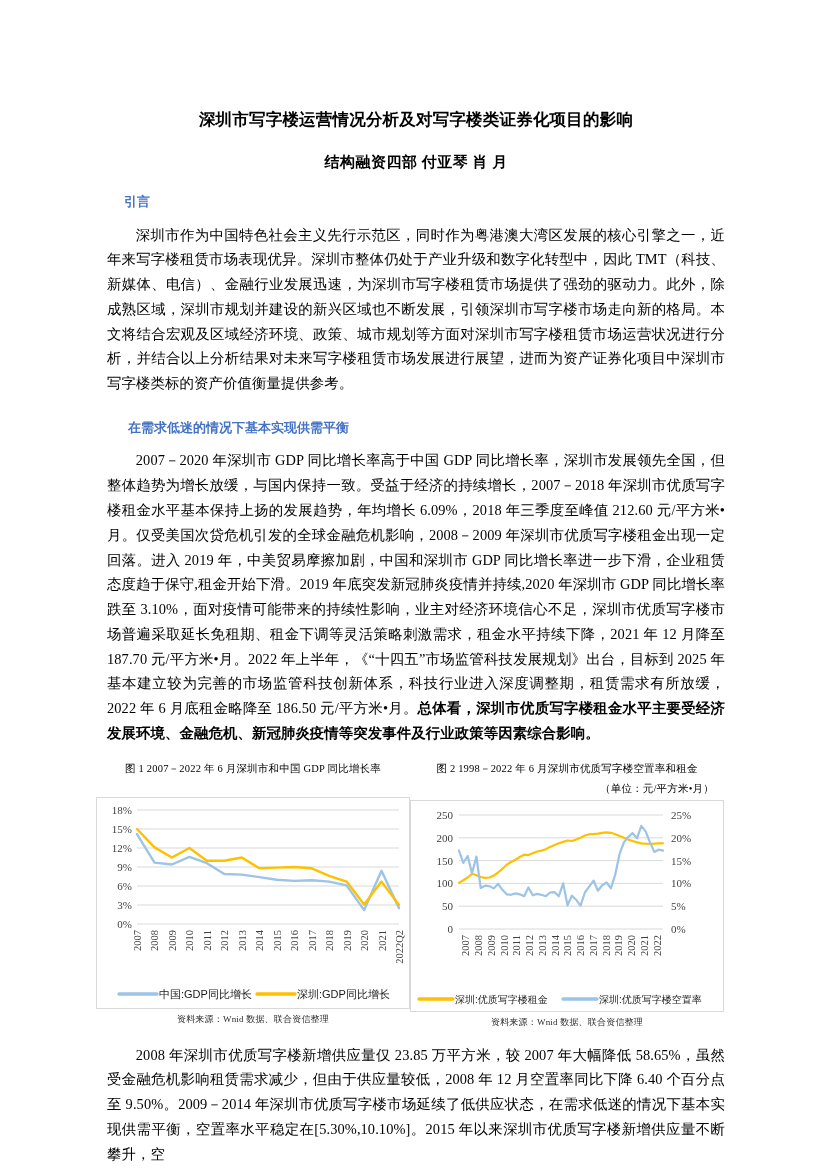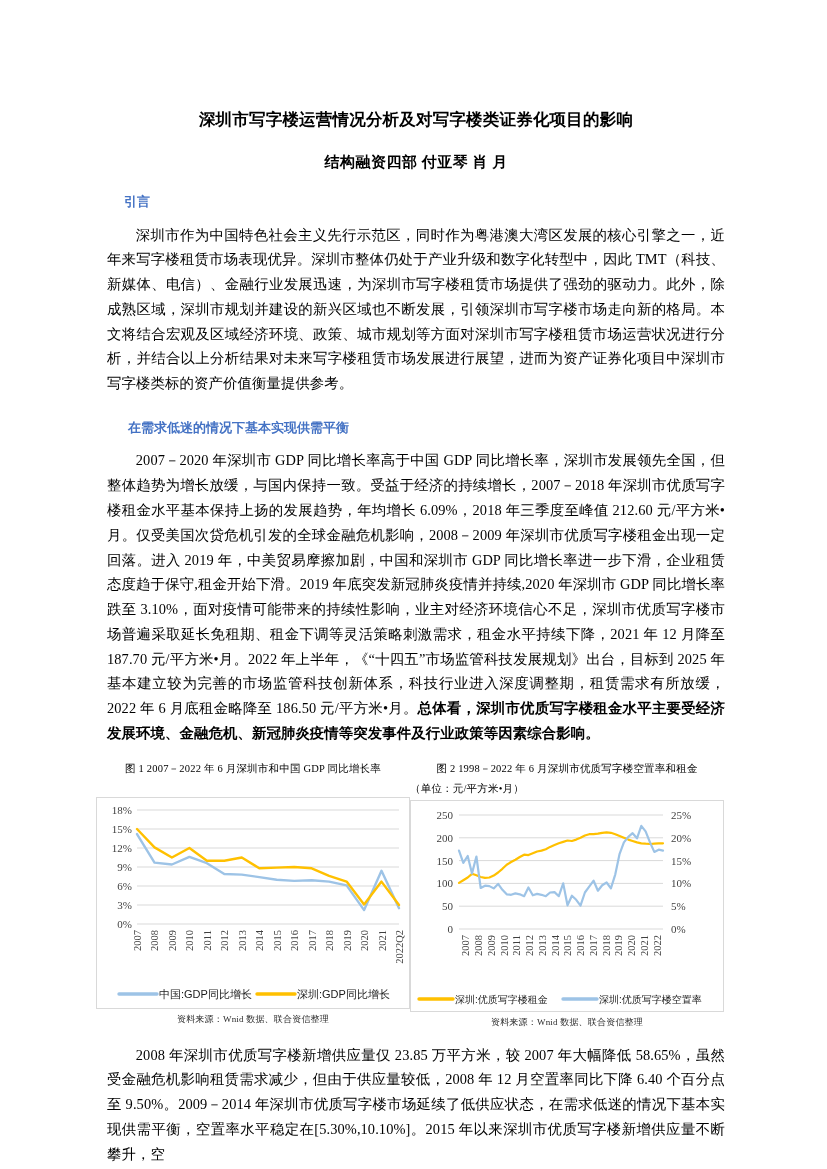--- a/index.html
+++ b/index.html
@@ -84,20 +84,21 @@
   }
   .fig-cap {
     font-size: 10.5px;
     text-align: center;
     margin: 0 0 6px 0;
     letter-spacing: .2px;
     white-space: nowrap;
   }
   .fig-cap-sub {
     font-size: 10.5px;
+    text-align: right;
     margin: 0 10px 4px 0;
     letter-spacing: .2px;
   }
   .fig-spacer { height: 15px; }
   .chart-box {
     border: 1px solid #d9d9d9;
     background: #ffffff;
     box-sizing: border-box;
     height: 212px;
     position: relative;

